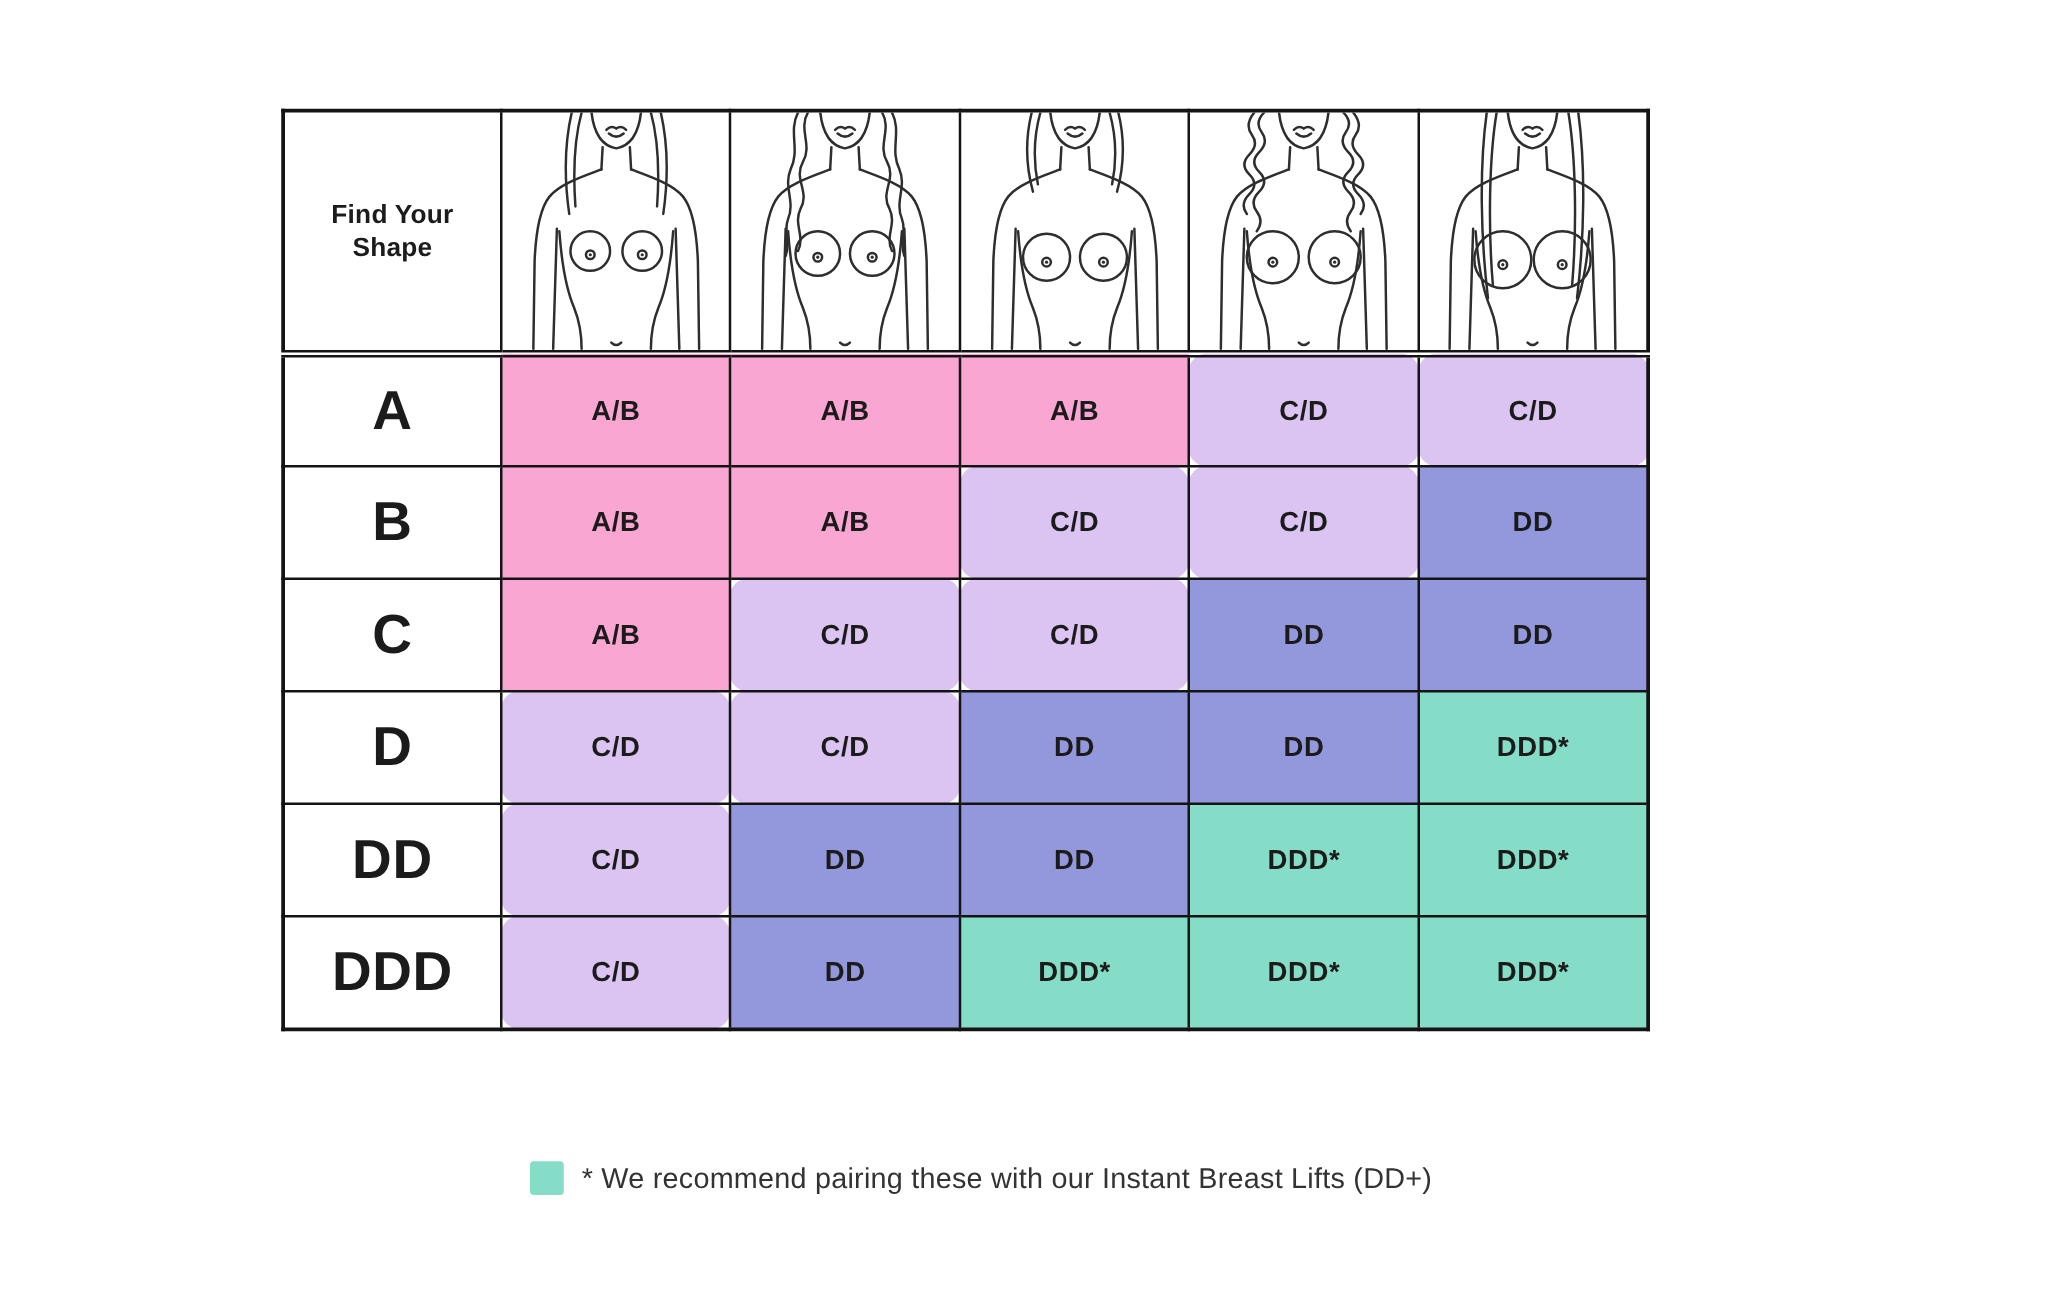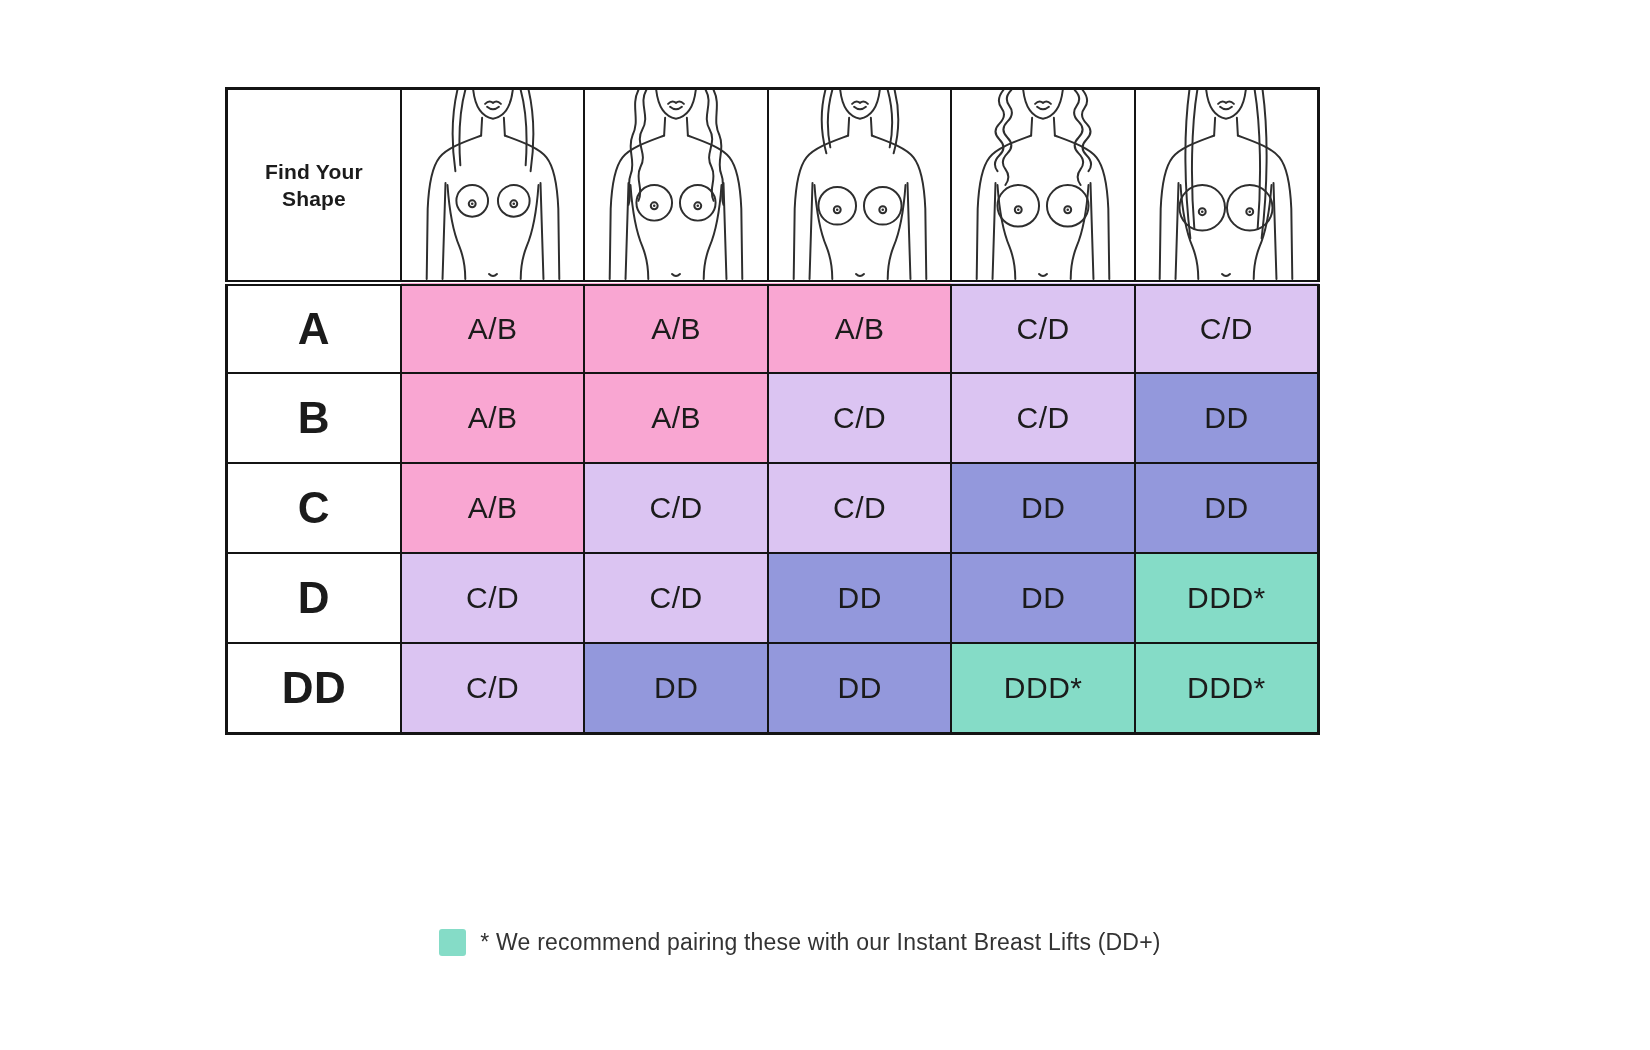--- a/index.html
+++ b/index.html
@@ -28,30 +28,30 @@
   .cup-row   td { height: 90px; }
 
   .header-label {
     display: inline-block; width: 125px;
     font-weight: 700; font-size: 21px; letter-spacing: 0.2px; line-height: 1.3;
   }
   .illus-cell { vertical-align: bottom; }
   .illus-cell svg { display: block; margin: 0 auto; }
 
   .cup-label  { font-size: 44px; font-weight: 700; letter-spacing: 0.5px; }
-  .value-cell { font-size: 30px; font-weight: 400; letter-spacing: 0.5px; }
+  .value-cell { font-size: 22px; font-weight: 700; letter-spacing: 0.5px; }
 
   td[data-color="pink"]       { background: var(--c-pink, #F9A6D2); }
-  td[data-color="lavender"]   { background: var(--c-lavender, #DBC4F2); }
+  td[data-color="lavender"]   { background: var(--c-lavender, #DBC4F2); border-radius: 14px; }
   td[data-color="periwinkle"] { background: var(--c-periwinkle, #9398DC); }
   td[data-color="teal"]       { background: var(--c-teal, #85DCC7); margin-top: 20px; }
 
   
   .footnote {
-    position: absolute; left: 240px; top: 922px; width: 1120px; height: 40px;
+    position: absolute; left: 225px; top: 922px; width: 1120px; height: 40px;
     display: flex; align-items: center; justify-content: center; gap: 14px;
   }
   .footnote-swatch {
     width: 27px; height: 27px; border-radius: 3px; flex: 0 0 auto;
     background: var(--c-teal, #85DCC7);
   }
   .footnote-swatch[data-color="teal"] { background: var(--c-teal, #85DCC7); }
   .footnote-text { font-size: 23px; color: #333333; letter-spacing: 0.2px; }
 </style>
 </head>
@@ -261,20 +261,28 @@
 
       <tr class="cup-row">
         <td class="cup-label">DD</td>
         <td class="value-cell" data-color="lavender">C/D</td>
         <td class="value-cell" data-color="periwinkle">DD</td>
         <td class="value-cell" data-color="periwinkle">DD</td>
         <td class="value-cell" data-color="teal">DDD*</td>
         <td class="value-cell" data-color="teal">DDD*</td>
       </tr>
 
+      <tr class="cup-row">
+        <td class="cup-label">DDD</td>
+        <td class="value-cell" data-color="lavender">C/D</td>
+        <td class="value-cell" data-color="periwinkle">DD</td>
+        <td class="value-cell" data-color="teal">DDD*</td>
+        <td class="value-cell" data-color="teal">DDD*</td>
+        <td class="value-cell" data-color="teal">DDD*</td>
+      </tr>
     </tbody>
       </table>
   </div>
 
   <div class="footnote">
     <span class="footnote-swatch" data-color="teal"></span>
     <span class="footnote-text">* We recommend pairing these with our Instant Breast Lifts (DD+)</span>
   </div>
 
 </div>

